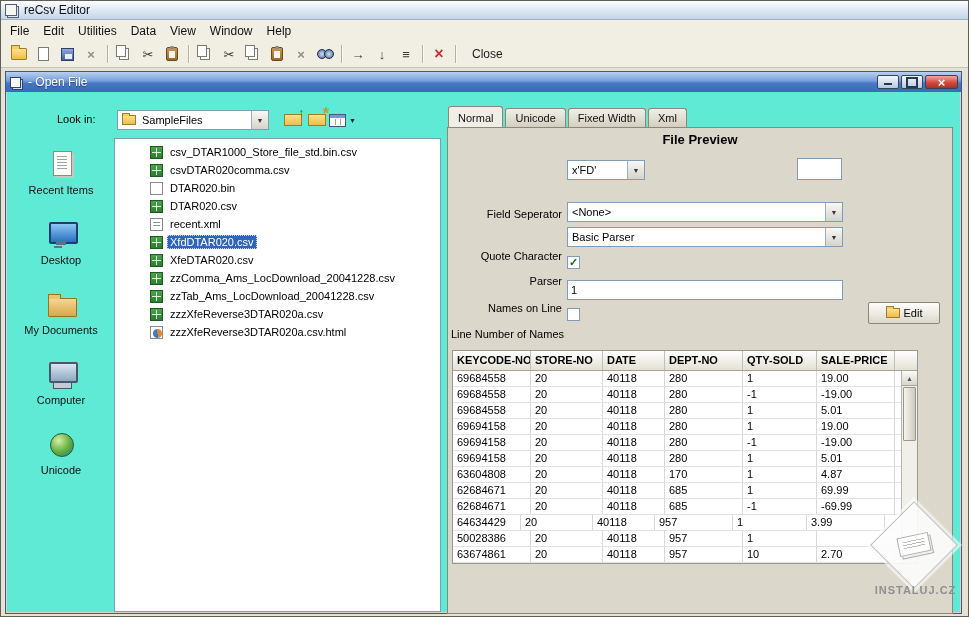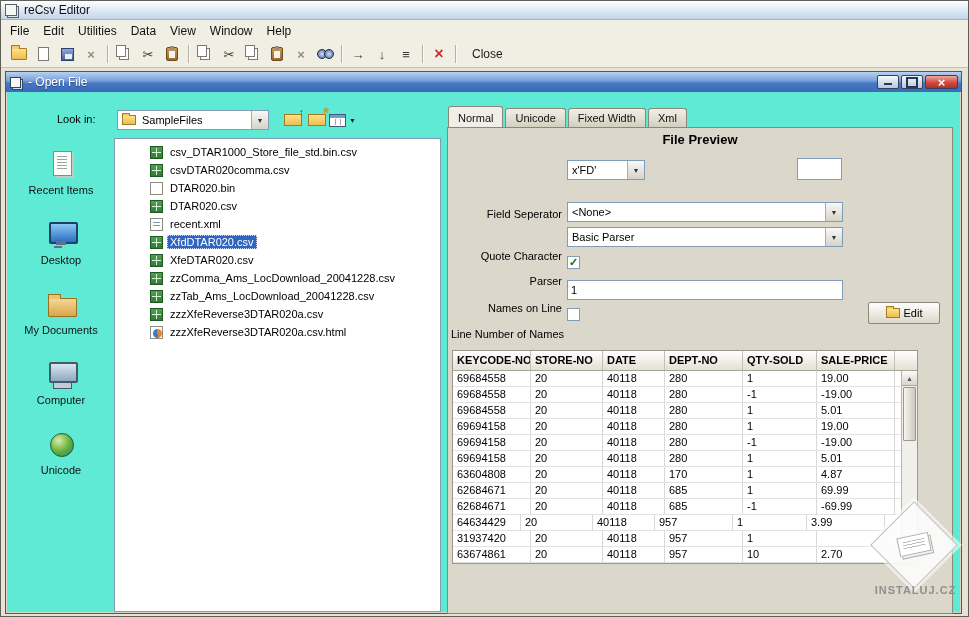--- a/index.html
+++ b/index.html
@@ -509,21 +509,21 @@
               <div class="gr-row">
                 <div class="gr-td" style="width: 68px;">64634429</div>
                 <div class="gr-td" style="width: 72px;">20</div>
                 <div class="gr-td" style="width: 62px;">40118</div>
                 <div class="gr-td" style="width: 78px;">957</div>
                 <div class="gr-td" style="width: 74px;">1</div>
                 <div class="gr-td" style="width: 78px;">3.99</div>
                 <div class="gr-td gr-fill"></div>
               </div>
               <div class="gr-row">
-                <div class="gr-td" style="width: 78px;">31937420</div>
+                <div class="gr-td" style="width: 78px;">50028386</div>
                 <div class="gr-td" style="width: 72px;">20</div>
                 <div class="gr-td" style="width: 62px;">40118</div>
                 <div class="gr-td" style="width: 78px;">957</div>
                 <div class="gr-td" style="width: 74px;">1</div>
                 <div class="gr-td" style="width: 78px; margin-top: 17px;">0.89</div>
                 <div class="gr-td gr-fill"></div>
               </div>
               <div class="gr-row">
                 <div class="gr-td" style="width: 78px;">63674861</div>
                 <div class="gr-td" style="width: 72px;">20</div>

